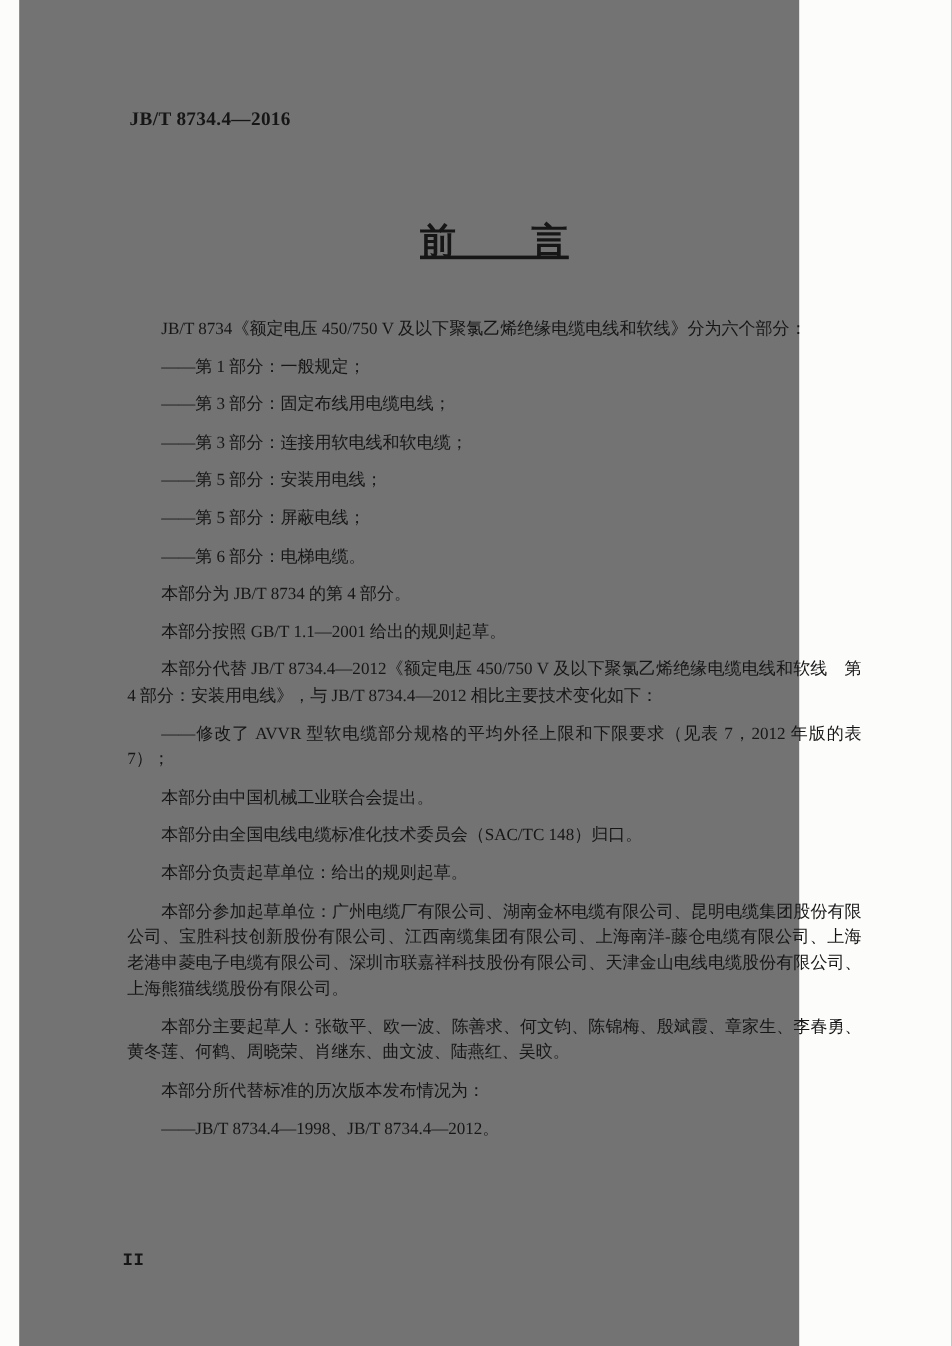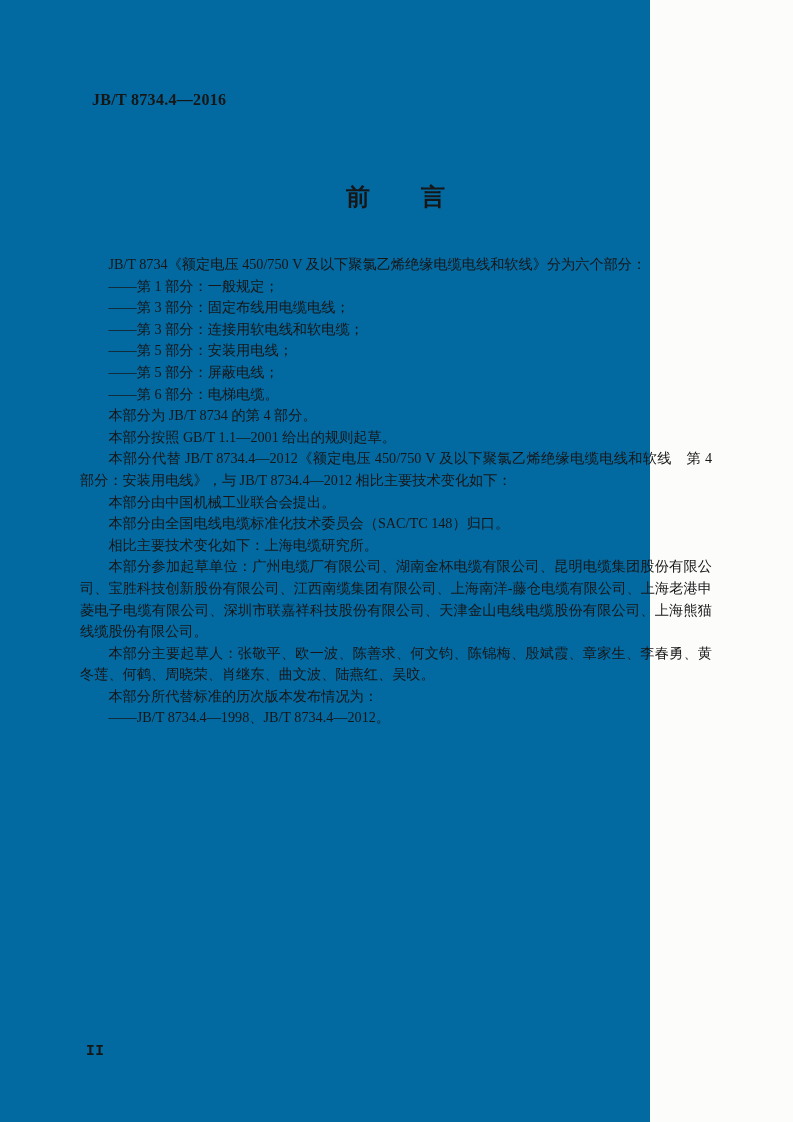--- a/index.html
+++ b/index.html
@@ -11,58 +11,59 @@
     width: 793px;
     height: 1122px;
     position: relative;
     background: #fcfcfb;
     font-family: "Liberation Serif", serif;
     color: #161616;
     overflow: hidden;
   }
   .page {
     position: absolute;
-    left: 0;
+    left: 16px;
     top: 0;
     width: 650px;
     height: 1122px;
-    background: #0369a1;
+    background: #737373;
   }
   .doc-header {
     position: absolute;
     left: 92px;
     top: 91px;
     font-size: 16px;
     font-weight: bold;
     letter-spacing: 0.3px;
     white-space: nowrap;
   }
   .doc-title {
     position: absolute;
     left: 79px;
     top: 181px;
     width: 634px;
     text-align: center;
     font-family: "Liberation Sans", sans-serif;
     font-weight: bold;
-    font-size: 24px;
+    font-size: 30px;
     letter-spacing: 1px;
     white-space: pre;
+    text-decoration: underline;
   }
   .content {
     position: absolute;
     left: 80px;
     top: 254px;
     width: 632px;
     font-size: 14.2px;
     line-height: 21.6px;
     text-align: justify;
   }
   .content p {
-    margin: 0;
+    margin: 10px;
     padding: 0;
     text-indent: 2em;
   }
   .page-number {
     position: absolute;
     left: 86px;
     top: 1043px;
     font-size: 14.5px;
     font-weight: bold;
     letter-spacing: 0.5px;
@@ -82,23 +83,24 @@
     <p>JB/T 8734《额定电压 450/750 V 及以下聚氯乙烯绝缘电缆电线和软线》分为六个部分：</p>
     <p>——第 1 部分：一般规定；</p>
     <p>——第 3 部分：固定布线用电缆电线；</p>
     <p>——第 3 部分：连接用软电线和软电缆；</p>
     <p>——第 5 部分：安装用电线；</p>
     <p>——第 5 部分：屏蔽电线；</p>
     <p>——第 6 部分：电梯电缆。</p>
     <p>本部分为 JB/T 8734 的第 4 部分。</p>
     <p>本部分按照 GB/T 1.1—2001 给出的规则起草。</p>
     <p>本部分代替 JB/T 8734.4—2012《额定电压 450/750 V 及以下聚氯乙烯绝缘电缆电线和软线　第 4 部分：安装用电线》，与 JB/T 8734.4—2012 相比主要技术变化如下：</p>
+    <p>——修改了 AVVR 型软电缆部分规格的平均外径上限和下限要求（见表 7，2012 年版的表 7）；</p>
     <p>本部分由中国机械工业联合会提出。</p>
     <p>本部分由全国电线电缆标准化技术委员会（SAC/TC 148）归口。</p>
-    <p>相比主要技术变化如下：上海电缆研究所。</p>
+    <p>本部分负责起草单位：给出的规则起草。</p>
     <p>本部分参加起草单位：广州电缆厂有限公司、湖南金杯电缆有限公司、昆明电缆集团股份有限公司、宝胜科技创新股份有限公司、江西南缆集团有限公司、上海南洋-藤仓电缆有限公司、上海老港申菱电子电缆有限公司、深圳市联嘉祥科技股份有限公司、天津金山电线电缆股份有限公司、上海熊猫线缆股份有限公司。</p>
     <p>本部分主要起草人：张敬平、欧一波、陈善求、何文钧、陈锦梅、殷斌霞、章家生、李春勇、黄冬莲、何鹤、周晓荣、肖继东、曲文波、陆燕红、吴旼。</p>
     <p>本部分所代替标准的历次版本发布情况为：</p>
     <p>——JB/T 8734.4—1998、JB/T 8734.4—2012。</p>
   </div>
 
   <div class="page-number">II</div>
 
 </div>
 

